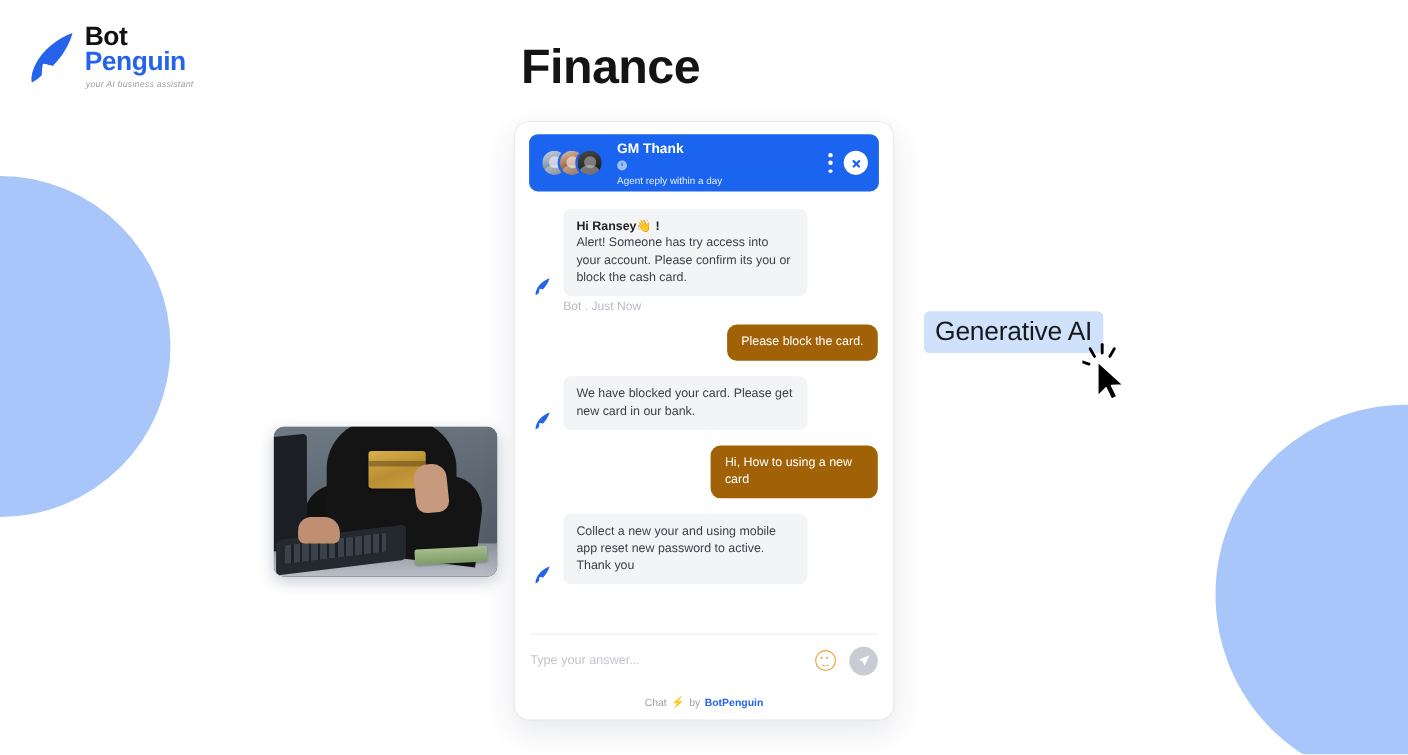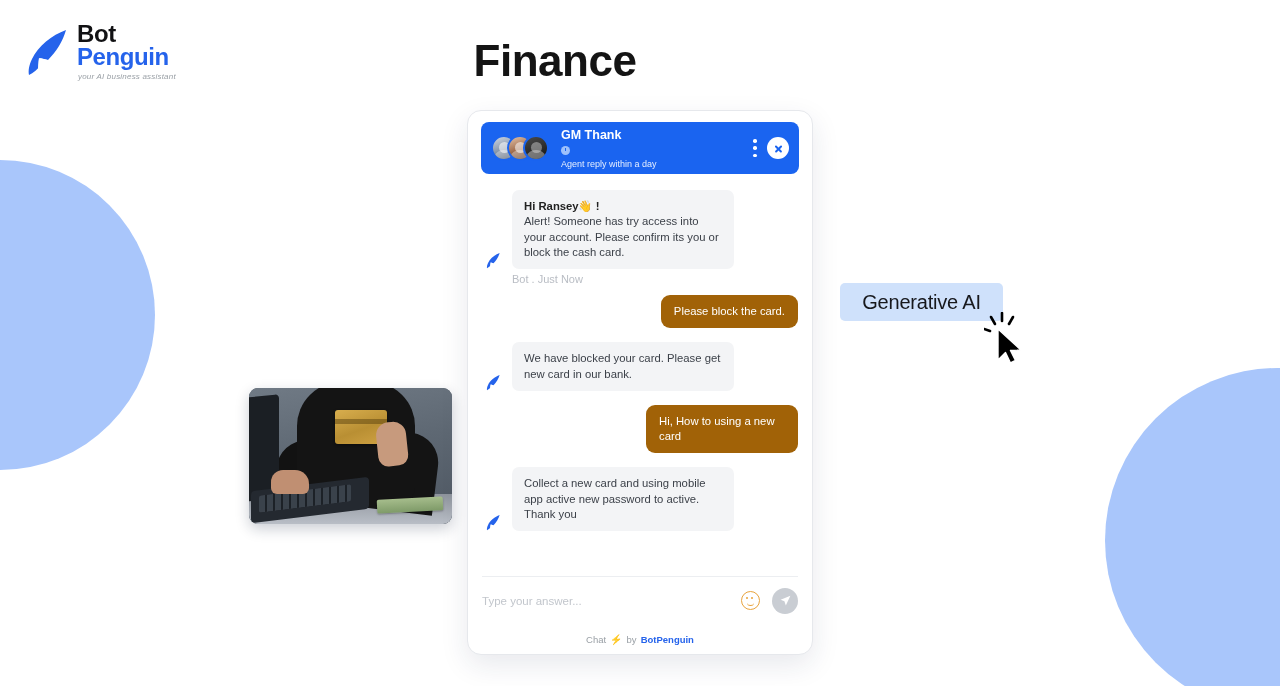--- a/index.html
+++ b/index.html
@@ -169,21 +169,21 @@
     justify-content:center; gap:4px; font-size:9.5px; color:#9aa0a6; }
   .foot-brand { color:#2563eb; font-weight:bold; }
   .bolt { color:#f5a623; font-size:10px; }
 
   
   .gen-ai {
     position:absolute; left:840px; top:283px; width:163px; height:38px;
     background:#cfe1fb; border-radius:5px;
     display:flex; align-items:center; justify-content:center;
   }
-  .gen-ai span { font-size:20px; color:#17181c; letter-spacing:-0.2px; }
+  .gen-ai span { font-size:24px; color:#17181c; letter-spacing:-0.2px; }
   .cursor { position:absolute; left:984px; top:312px; width:46px; height:52px; }
 </style>
 </head>
 <body>
 
 <div class="stage">
 
   <div class="blob blob-left"></div>
   <div class="blob blob-right"></div>
 
@@ -291,21 +291,21 @@
       </div>
       <div class="gap"></div>
 
       <div class="row bot">
         <div class="bot-ava">
           <svg viewBox="0 0 44 48" width="15" height="17">
               <path d="M40 2 C26 7 12 18 6 31 C3 37 2 43 3 47 C7 45 12 41 16 36 L14 30 L22 32 C30 24 37 13 40 2 Z" fill="#2563eb"></path>
               <path d="M13 30 L22 32 C18 36 15 40 12 44 C12 39 12 34 13 30 Z" fill="#fff"></path>
             </svg>
         </div>
-        <div class="bubble-bot">Collect a new card and using mobile app active new password to active. Thank you</div>
+        <div class="bubble-bot">Collect a new your and using mobile app reset new password to active. Thank you</div>
       </div>
     </div>
 
     <div class="chat-input">
       <input class="type-field" type="text" placeholder="Type your answer..." style="">
       <div class="emoji-btn"></div>
       <div class="send-btn">
         <svg width="13" height="13" viewBox="0 0 24 24">
           <path d="M21 3 L3 10.5 L10 13.2 L12.6 21 Z" fill="#ffffff"></path>
         </svg>

